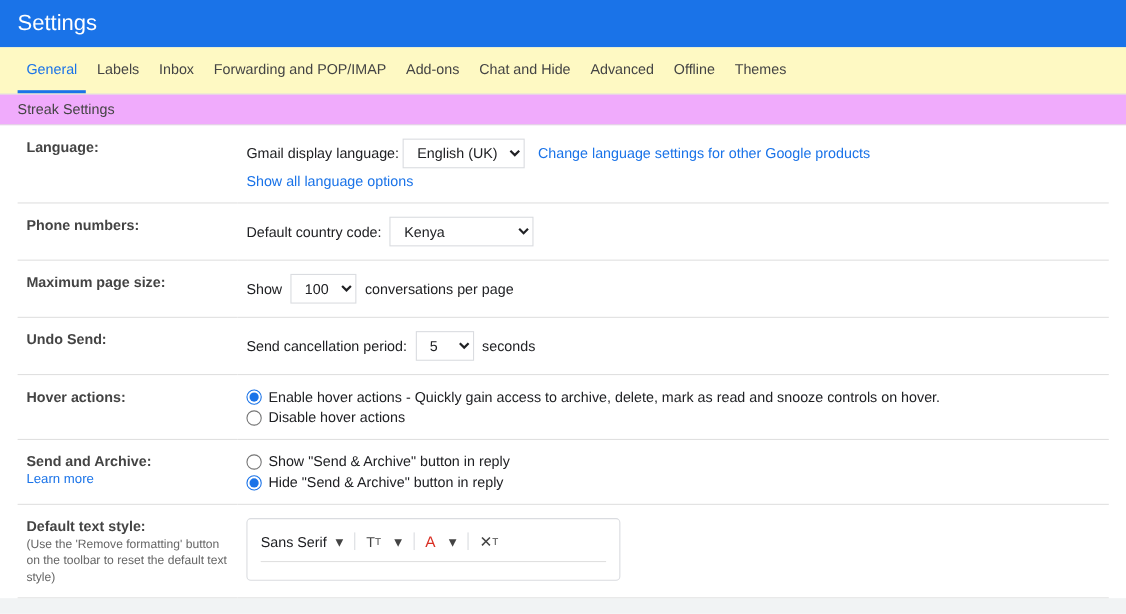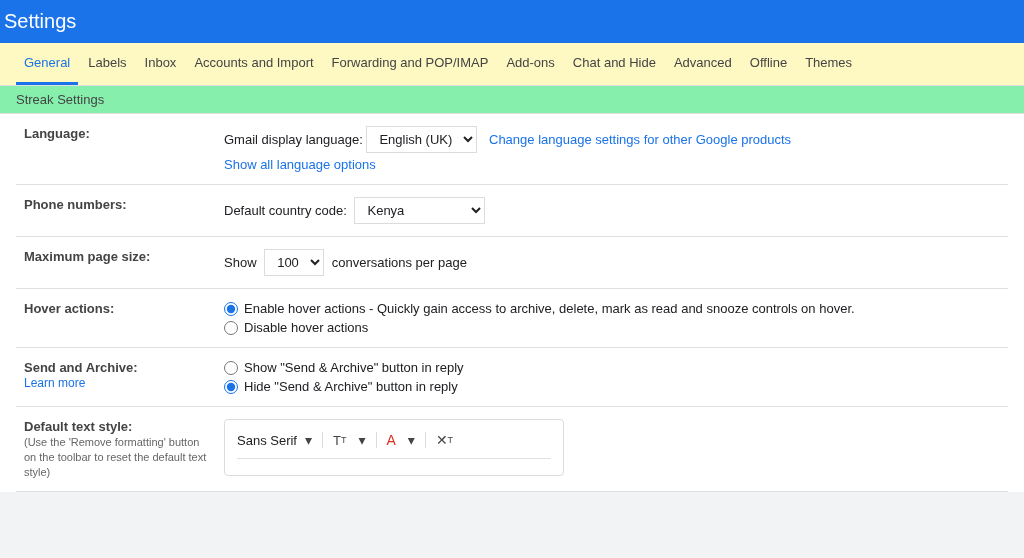--- a/index.html
+++ b/index.html
@@ -1,20 +1,20 @@
 <!DOCTYPE html>
 <html><head>
   <meta charset="utf-8">
   <style>
     * { box-sizing: border-box; margin: 0; padding: 0; }
     body { font-family: Arial, sans-serif; font-size: 13px; color: #202124; background: #f1f3f4; }
 
     .header {
       background: #1a73e8;
-      padding: 10px 4px;
+      padding: 10px 16px;
       color: white;
       font-size: 20px;
       font-weight: 400;
     }
 
     .nav-bar {
       background: #fef9c3;
       border-bottom: 1px solid #e0e0e0;
       padding: 0 16px;
       display: flex;
@@ -33,21 +33,21 @@
       text-decoration: none;
     }
 
     .nav-item.active {
       color: #1a73e8;
       border-bottom: 3px solid #1a73e8;
       font-weight: 500;
     }
 
     .sub-nav {
-      background: #86efac;
+      background: #f0abfc;
       padding: 6px 16px;
       font-size: 13px;
       color: #444;
       border-bottom: 1px solid #e0e0e0;
     }
 
     .content {
       background: white;
       margin: 0;
       padding: 0 16px;
@@ -190,21 +190,20 @@
 <body>
 
 <div class="header">
   <span>Settings</span>
 </div>
 
 <div class="nav-bar">
   <a class="nav-item active">General</a>
   <a class="nav-item">Labels</a>
   <a class="nav-item">Inbox</a>
-  <a class="nav-item">Accounts and Import</a>
   <a class="nav-item">Forwarding and POP/IMAP</a>
   <a class="nav-item">Add-ons</a>
   <a class="nav-item">Chat and Hide</a>
   <a class="nav-item">Advanced</a>
   <a class="nav-item">Offline</a>
   <a class="nav-item">Themes</a>
 </div>
 
 <div class="sub-nav">
   <span>Streak Settings</span>
@@ -253,20 +252,35 @@
         <span>Show</span>
         <select style="margin: 0 4px;">
           <option>100</option>
           <option>25</option>
           <option>50</option>
         </select>
         <span>conversations per page</span>
       </td>
     </tr>
 
+    <tr>
+      <td class="label-cell">
+        <span class="bold-label">Undo Send:</span>
+      </td>
+      <td class="value-cell">
+        <span>Send cancellation period:</span>
+        <select style="margin: 0 4px;">
+          <option>5</option>
+          <option>10</option>
+          <option>20</option>
+          <option>30</option>
+        </select>
+        <span>seconds</span>
+      </td>
+    </tr>
 
 
     <tr>
       <td class="label-cell">
         <span class="bold-label">Hover actions:</span>
       </td>
       <td class="value-cell">
         <div class="radio-group">
           <label class="radio-label">
             <input type="radio" name="hover_actions" checked="" style="">

